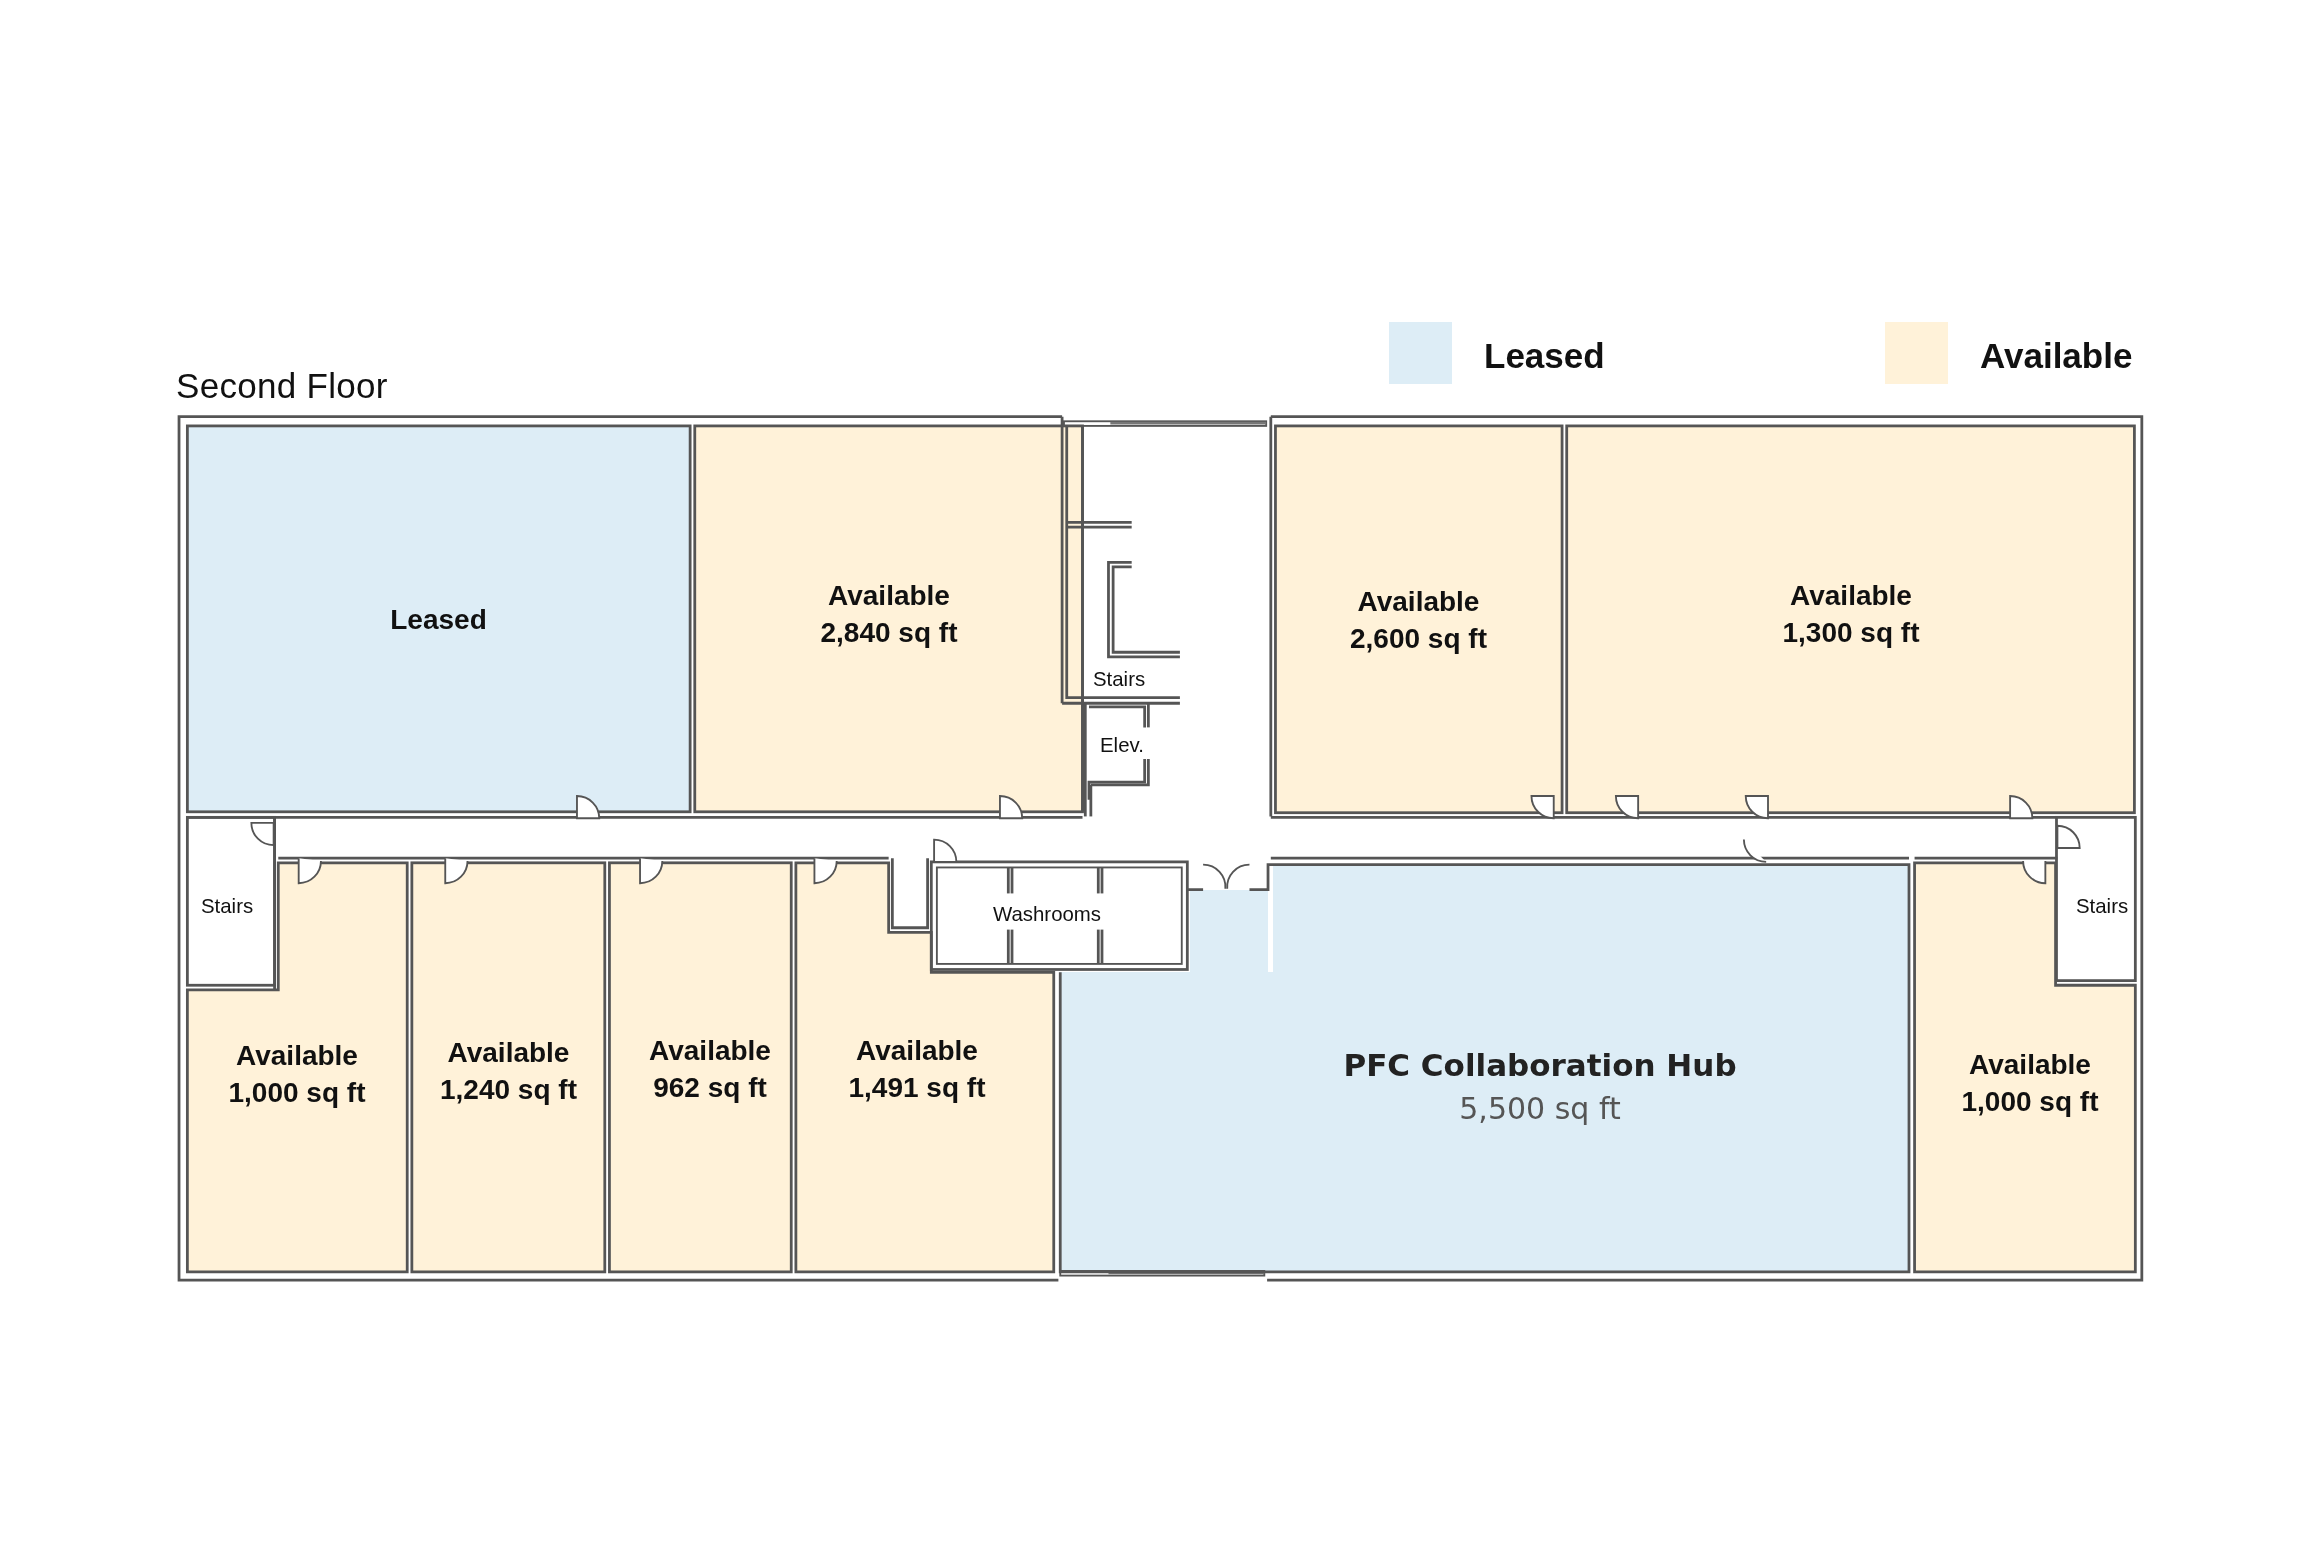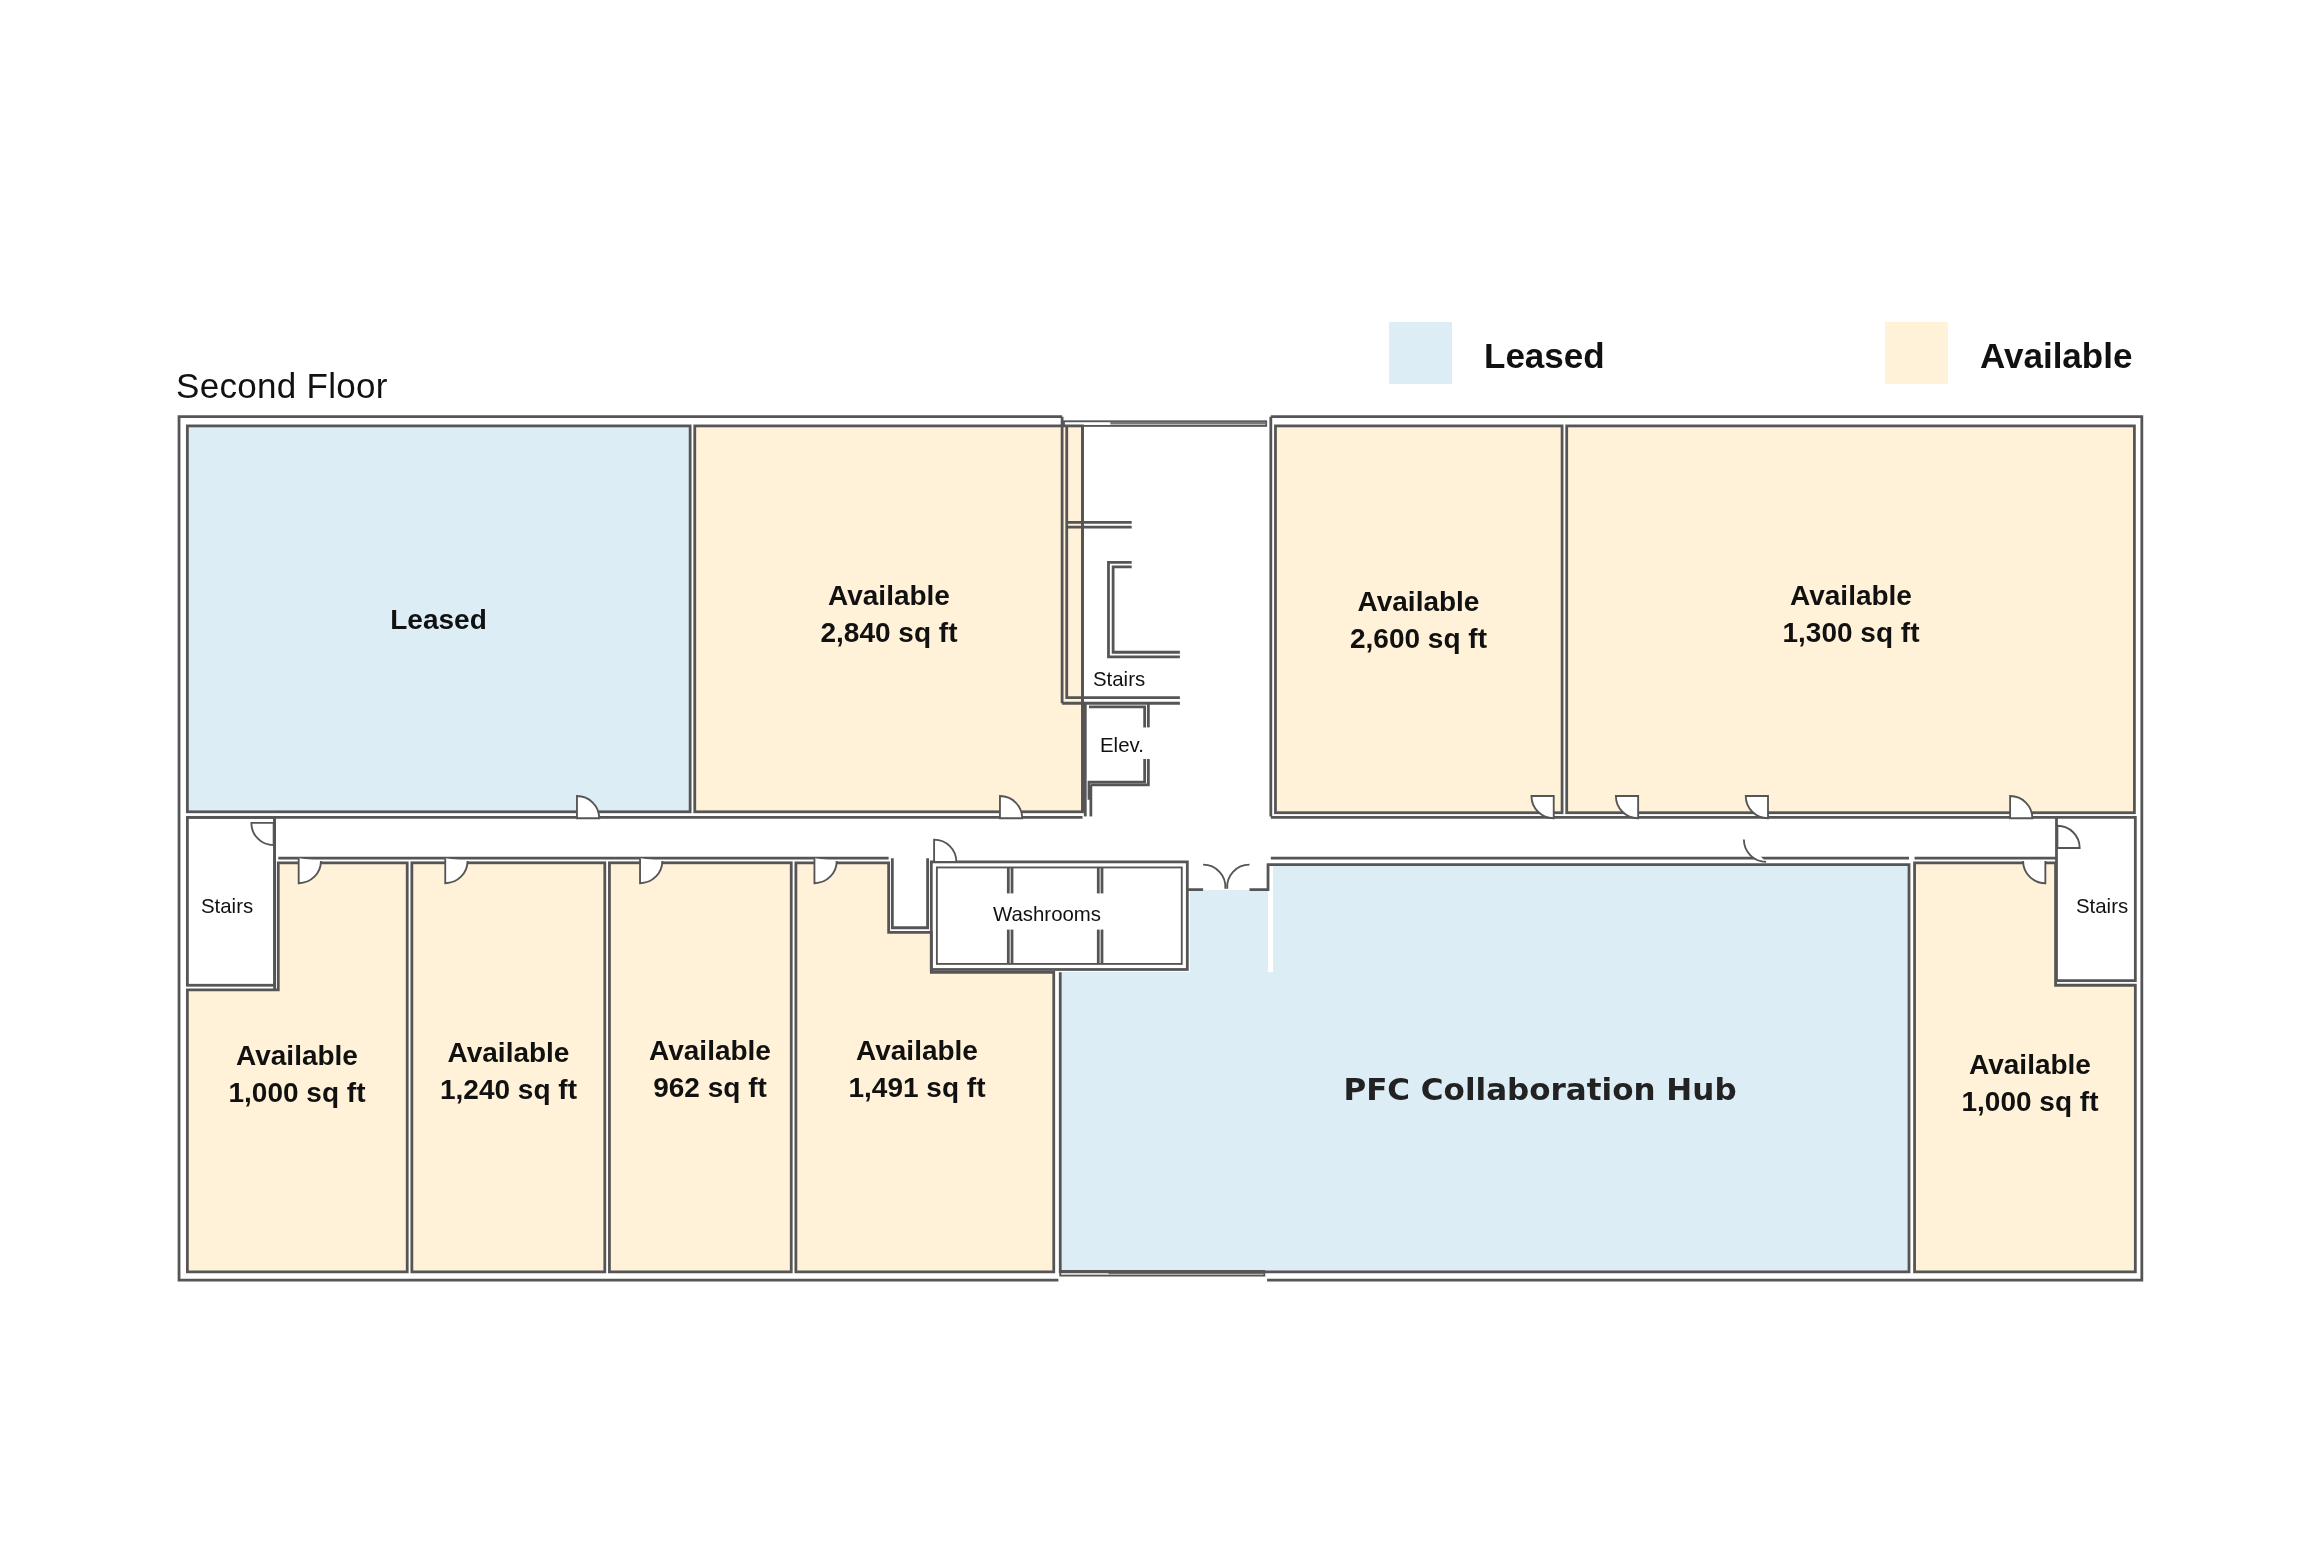--- a/index.html
+++ b/index.html
@@ -168,22 +168,23 @@
 </div>
 <div class="room-label" style="left:816px; top:1032px; width:202px; height:74px;">
   <span>Available</span>
   <span class="sqft">1,491 sq ft</span>
 </div>
 <div class="room-label" style="left:1915px; top:1046px; width:230px; height:74px;">
   <span>Available</span>
   <span class="sqft">1,000 sq ft</span>
 </div>
 
-<div class="hub-label" style="left:1271px; top:1068px; width:538px;">
+<div class="hub-label" style="left:1271px; top:1044px; width:538px;">
   <div class="hub-name">PFC Collaboration Hub</div>
+  <div class="hub-sqft">5,500 sq ft</div>
 </div>
 
 <div class="small-label" style="left:201px; top:895px;">Stairs</div>
 <div class="small-label" style="left:1093px; top:668px;">Stairs</div>
 <div class="small-label" style="left:2076px; top:895px;">Stairs</div>
 <div class="small-label" style="left:1100px; top:734px;text-align:right;">Elev.</div>
 <div class="small-label" style="left:993px; top:903px;">Washrooms</div>
 
 
 </body></html>

